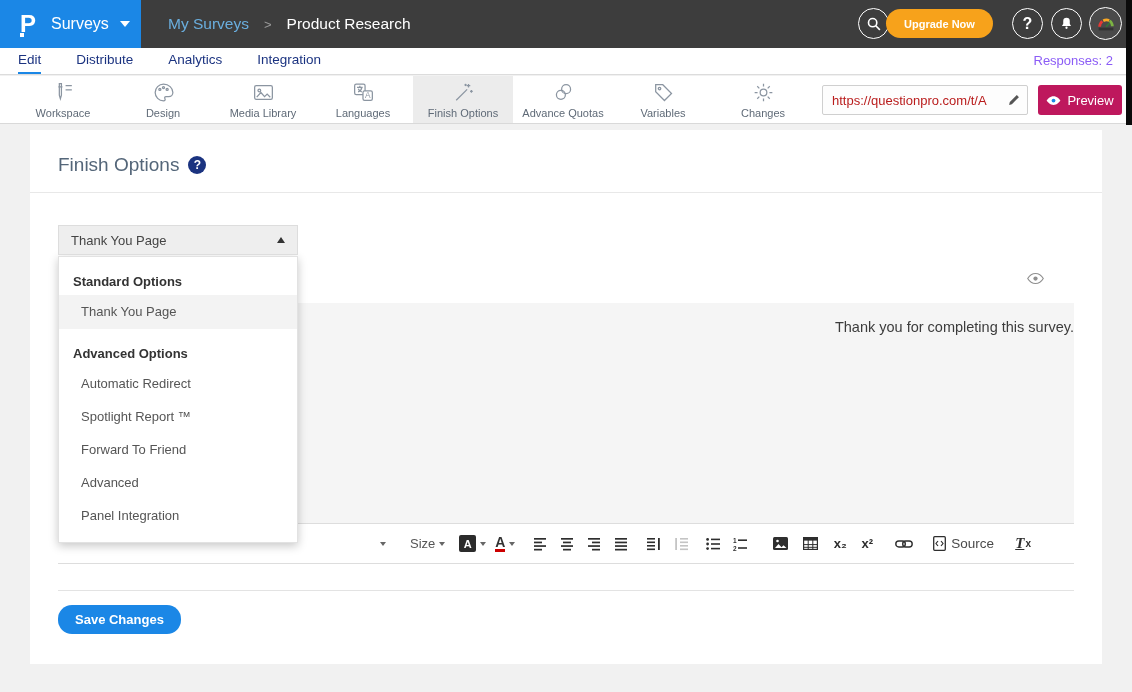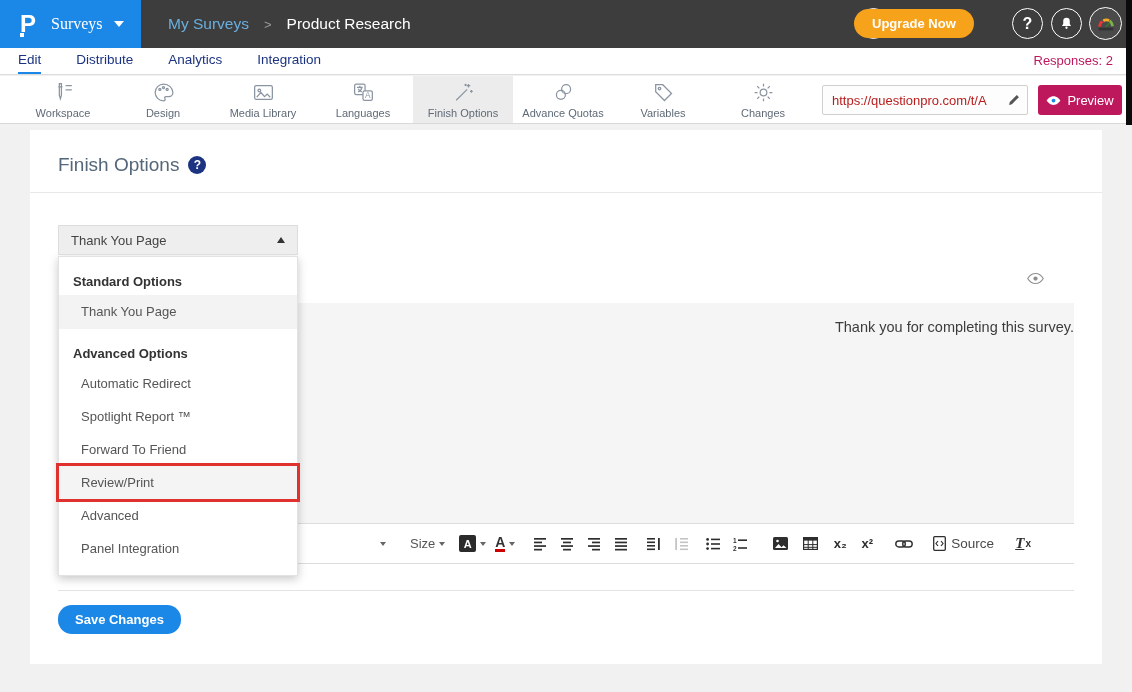--- a/index.html
+++ b/index.html
@@ -5,43 +5,43 @@
   * { margin:0; padding:0; box-sizing:border-box; }
   html,body { width:1132px; height:692px; font-family:"Liberation Sans",sans-serif; }
   .screen { position:relative; width:1132px; height:692px; background:#f1f1f1; overflow:hidden; }
 
   
   .topbar { position:absolute; top:0; left:0; width:1132px; height:48px; background:#3d3d3d; }
   .logo-area { position:absolute; left:0; top:0; width:141px; height:48px; background:#1b87e6;
                display:flex; align-items:center; padding-left:20px; cursor:pointer; }
   .logo-p { position:relative; color:#fff; font-size:24px; font-weight:bold; line-height:1; }
   .logo-p::after { content:""; position:absolute; left:0; bottom:-1px; width:4px; height:4px; background:#fff; }
-  .product-label { color:#fff; font-size:16px; margin-left:15px;font-family:Liberation Serif, serif; }
+  .product-label { color:#fff; font-size:16px; margin-left:15px; }
   .caret-down-w { width:0; height:0; border-left:5px solid transparent; border-right:5px solid transparent;
                   border-top:6px solid #fff; margin-left:11px; }
   .breadcrumb { position:absolute; left:168px; top:0; height:48px; display:flex; align-items:center; }
   .bc-parent { color:#6aaede; font-size:15.5px; cursor:pointer; }
   .bc-sep { color:#9a9a9a; font-size:13px; margin:0 15px; }
   .bc-current { color:#ffffff; font-size:15.5px; }
   .tb-circle { position:absolute; top:8px; width:31px; height:31px; border:1.6px solid #fff; border-radius:50%;
                display:flex; align-items:center; justify-content:center; cursor:pointer; }
   .tb-search { left:858px; }
   .tb-help { left:1012px; color:#fff; font-size:16px; font-weight:bold; }
   .tb-bell { left:1051px; }
   .tb-avatar { left:1089px; top:7px; width:33px; height:33px; background:#4a4a4a; }
-  .upgrade-btn { position:absolute; left:854px; top:9px; height:29px; background:#f7a21b; border:none;
-                 border-radius:15px; color:#fff; font-size:13px; font-weight:bold; padding:0 18px;
+  .upgrade-btn { position:absolute; left:886px; top:9px; height:29px; background:#f7a21b; border:none;
+                 border-radius:15px; color:#fff; font-size:11px; font-weight:bold; padding:0 18px;
                  font-family:"Liberation Sans",sans-serif; cursor:pointer; }
 
   
   .navrow { position:absolute; top:48px; left:0; width:1132px; height:27px; background:#fff; border-bottom:1px solid #dcdcdc; }
   .nav-tabs { display:flex; padding-left:18px; height:26px;gap:8px; }
   .nav-tab { color:#1b3380; font-size:13.5px; line-height:24px; margin-right:27px; cursor:pointer; }
   .nav-tab.active { border-bottom:2px solid #1b87e6; }
-  .responses { position:absolute; right:19px; top:0; color:#be185d; font-size:13px; line-height:25px; }
+  .responses { position:absolute; right:19px; top:0; color:#8b5cf6; font-size:13px; line-height:25px; }
 
   
   .ribbon { position:absolute; top:76px; left:0; width:1132px; height:48px; background:#fff; border-bottom:1px solid #d9d9d9; }
   .ribbon-items { position:absolute; left:13px; top:0; height:47px; display:flex; }
   .ribbon-item { width:100px; height:47px; display:flex; flex-direction:column; align-items:center;
                  justify-content:center; cursor:pointer; color:#8b95a1; }
   .ribbon-item.active { background:#ececec; }
   .ribbon-item svg { width:25px; height:25px; stroke:#8b95a1; fill:none; stroke-width:1.2; }
   .ribbon-label { font-size:11px; color:#5f6a77; margin-top:2px; white-space:nowrap; }
   .url-box { position:absolute; left:822px; top:9px; width:206px; height:30px; border:1px solid #cfcfcf;
@@ -417,21 +417,20 @@
     </div>
 
     <div class="dropdown">
       <div class="dd-header">Standard Options</div>
       <div class="dd-item selected">Thank You Page</div>
       <div class="dd-gap"></div>
       <div class="dd-header">Advanced Options</div>
       <div class="dd-item">Automatic Redirect</div>
       <div class="dd-item">Spotlight Report ™</div>
       <div class="dd-item">Forward To Friend</div>
-      <div class="dd-item highlighted">Review/Print</div>
       <div class="dd-item">Advanced</div>
       <div class="dd-item">Panel Integration</div>
     </div>
 
     <div class="hr2"></div>
     <button class="save-btn">Save Changes</button>
   </div>
 
   <div class="edge-strip"></div>
 </div>

